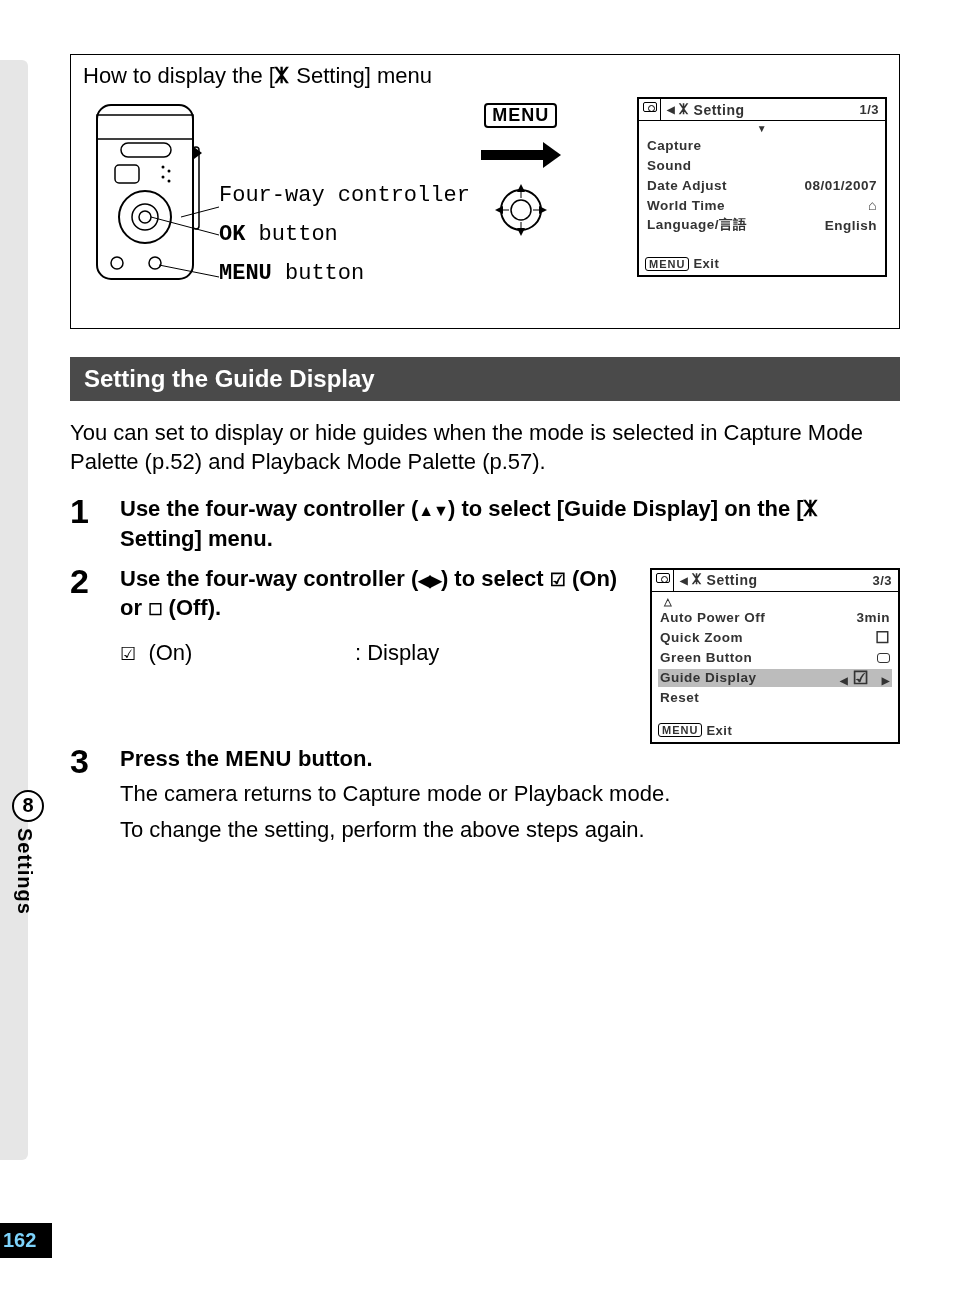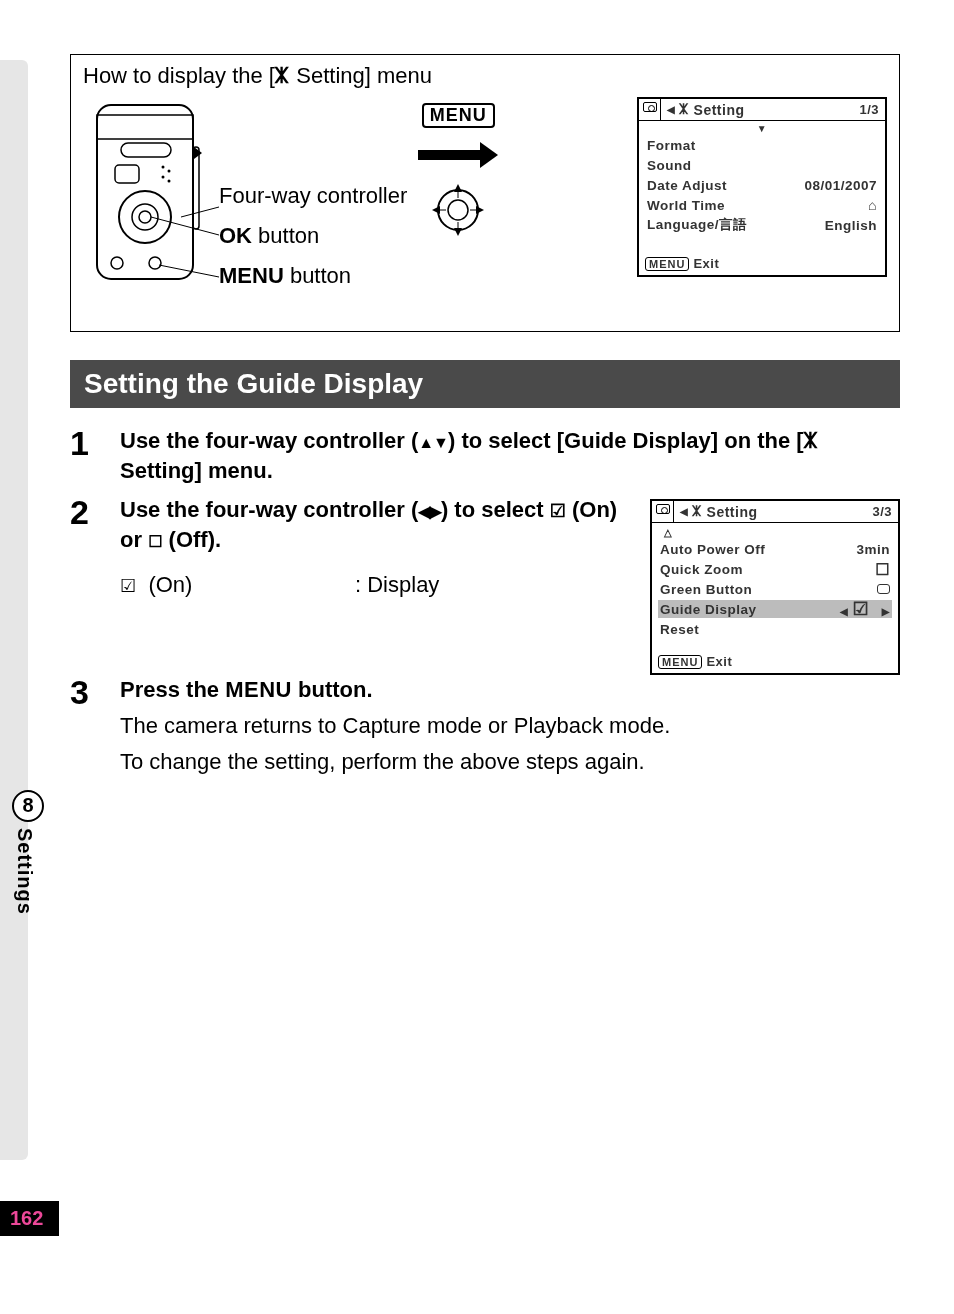--- a/index.html
+++ b/index.html
@@ -44,39 +44,39 @@
     left: 13px;
     top: 828px;
     font-weight: bold;
     font-size: 20px;
     writing-mode: vertical-rl;
     letter-spacing: 1px;
   }
   .page-number-bar {
     position: absolute;
     left: 0;
-    bottom: 78px;
+    bottom: 56px;
     background: #000;
-    color: #ec4899;
+    color: #7dd3fc;
     font-weight: bold;
     font-size: 20px;
-    padding: 6px 16px 6px 10px;
+    padding: 6px 16px 6px 3px;
   }
 
   
   .howto-box {
     border: 1.5px solid #000;
     padding: 8px 12px 28px 12px;
     margin-bottom: 28px;
   }
   .howto-title { font-size: 22px; margin-bottom: 4px; }
   .howto-row { display: flex; align-items: flex-start; gap: 6px; }
   .camera-drawing { width: 130px; height: 190px; margin-left:6px; margin-top: 4px; }
   .callouts { font-size: 22px; margin-top: 90px; margin-left: -6px; }
-  .callouts div { margin-bottom: 14px; }
+  .callouts div { margin-bottom: 14px; font-family: Liberation Mono, monospace; }
   .menu-label-box {
     border: 2.5px solid #000;
     border-radius: 4px;
     font-weight: bold;
     font-size: 18px;
     padding: 0 6px;
     letter-spacing: 1px;
     display:inline-block;
     vertical-align: middle;
   }
@@ -114,21 +114,21 @@
   .cam-icon-tiny { display:inline-block; width:14px; height:10px; border:1.5px solid #000; border-radius:2px; position:relative;}
   .cam-icon-tiny::after{content:"";position:absolute;width:5px;height:5px;border:1px solid #000;border-radius:50%;left:4px;top:2px;}
   .tools-icon-tiny { font-size:13px; }
   .home-icon { font-size:14px;}
   .tri-l, .tri-r { font-size:10px;}
 
   
   .section-bar {
     background: #4a4a4a;
     color: #fff;
-    font-size: 28px;
+    font-size: 24px;
     font-weight: bold;
     padding: 8px 14px;
     margin-bottom: 18px;
   }
   .intro-p { font-size: 22px; line-height: 1.3; margin: 0 0 18px 0; }
 
   
   .steps { font-size: 22px; }
   .step { display:flex; gap:20px; margin-bottom: 10px;}
   .step-num { font-size: 34px; font-weight: bold; width: 30px; flex:none; line-height:1;}
@@ -219,21 +219,21 @@
             <span class="tri-l">◀</span>
             <span class="tools-icon-tiny">𐊌</span>
             <span>Setting</span>
             <span style="flex:1"></span>
             <span class="lcd-pg">1/3</span>
           </div>
         </div>
         <div class="lcd-body" style="height:calc(100% - 22px)">
           <div class="lcd-caret-down"></div>
           <div class="lcd-row">
-              <span>Format</span>
+              <span>Capture</span>
               <span></span>
             </div>
           <div class="lcd-row">
               <span>Sound</span>
               <span></span>
             </div>
           <div class="lcd-row">
               <span>Date Adjust</span>
               <span>08/01/2007</span>
             </div>
@@ -248,20 +248,21 @@
           <div class="lcd-footer">
             <span class="menu-label-box small">MENU</span>
             <span>Exit</span>
           </div>
         </div>
       </div>
     </div>
   </div>
 
   <div class="section-bar">Setting the Guide Display</div>
+  <p class="intro-p">You can set to display or hide guides when the mode is selected in Capture Mode Palette (p.52) and Playback Mode Palette (p.57).</p>
 
   <div class="steps">
 
     <div class="step">
       <div class="step-num">1</div>
       <div class="step-body">
         <div class="step-title">
           <span>Use the four-way controller (</span><span class="ud">▲▼</span><span>) to select [Guide Display] on the [</span><span class="tools-inline">𐊌</span><span> Setting] menu.</span>
         </div>
       </div>

